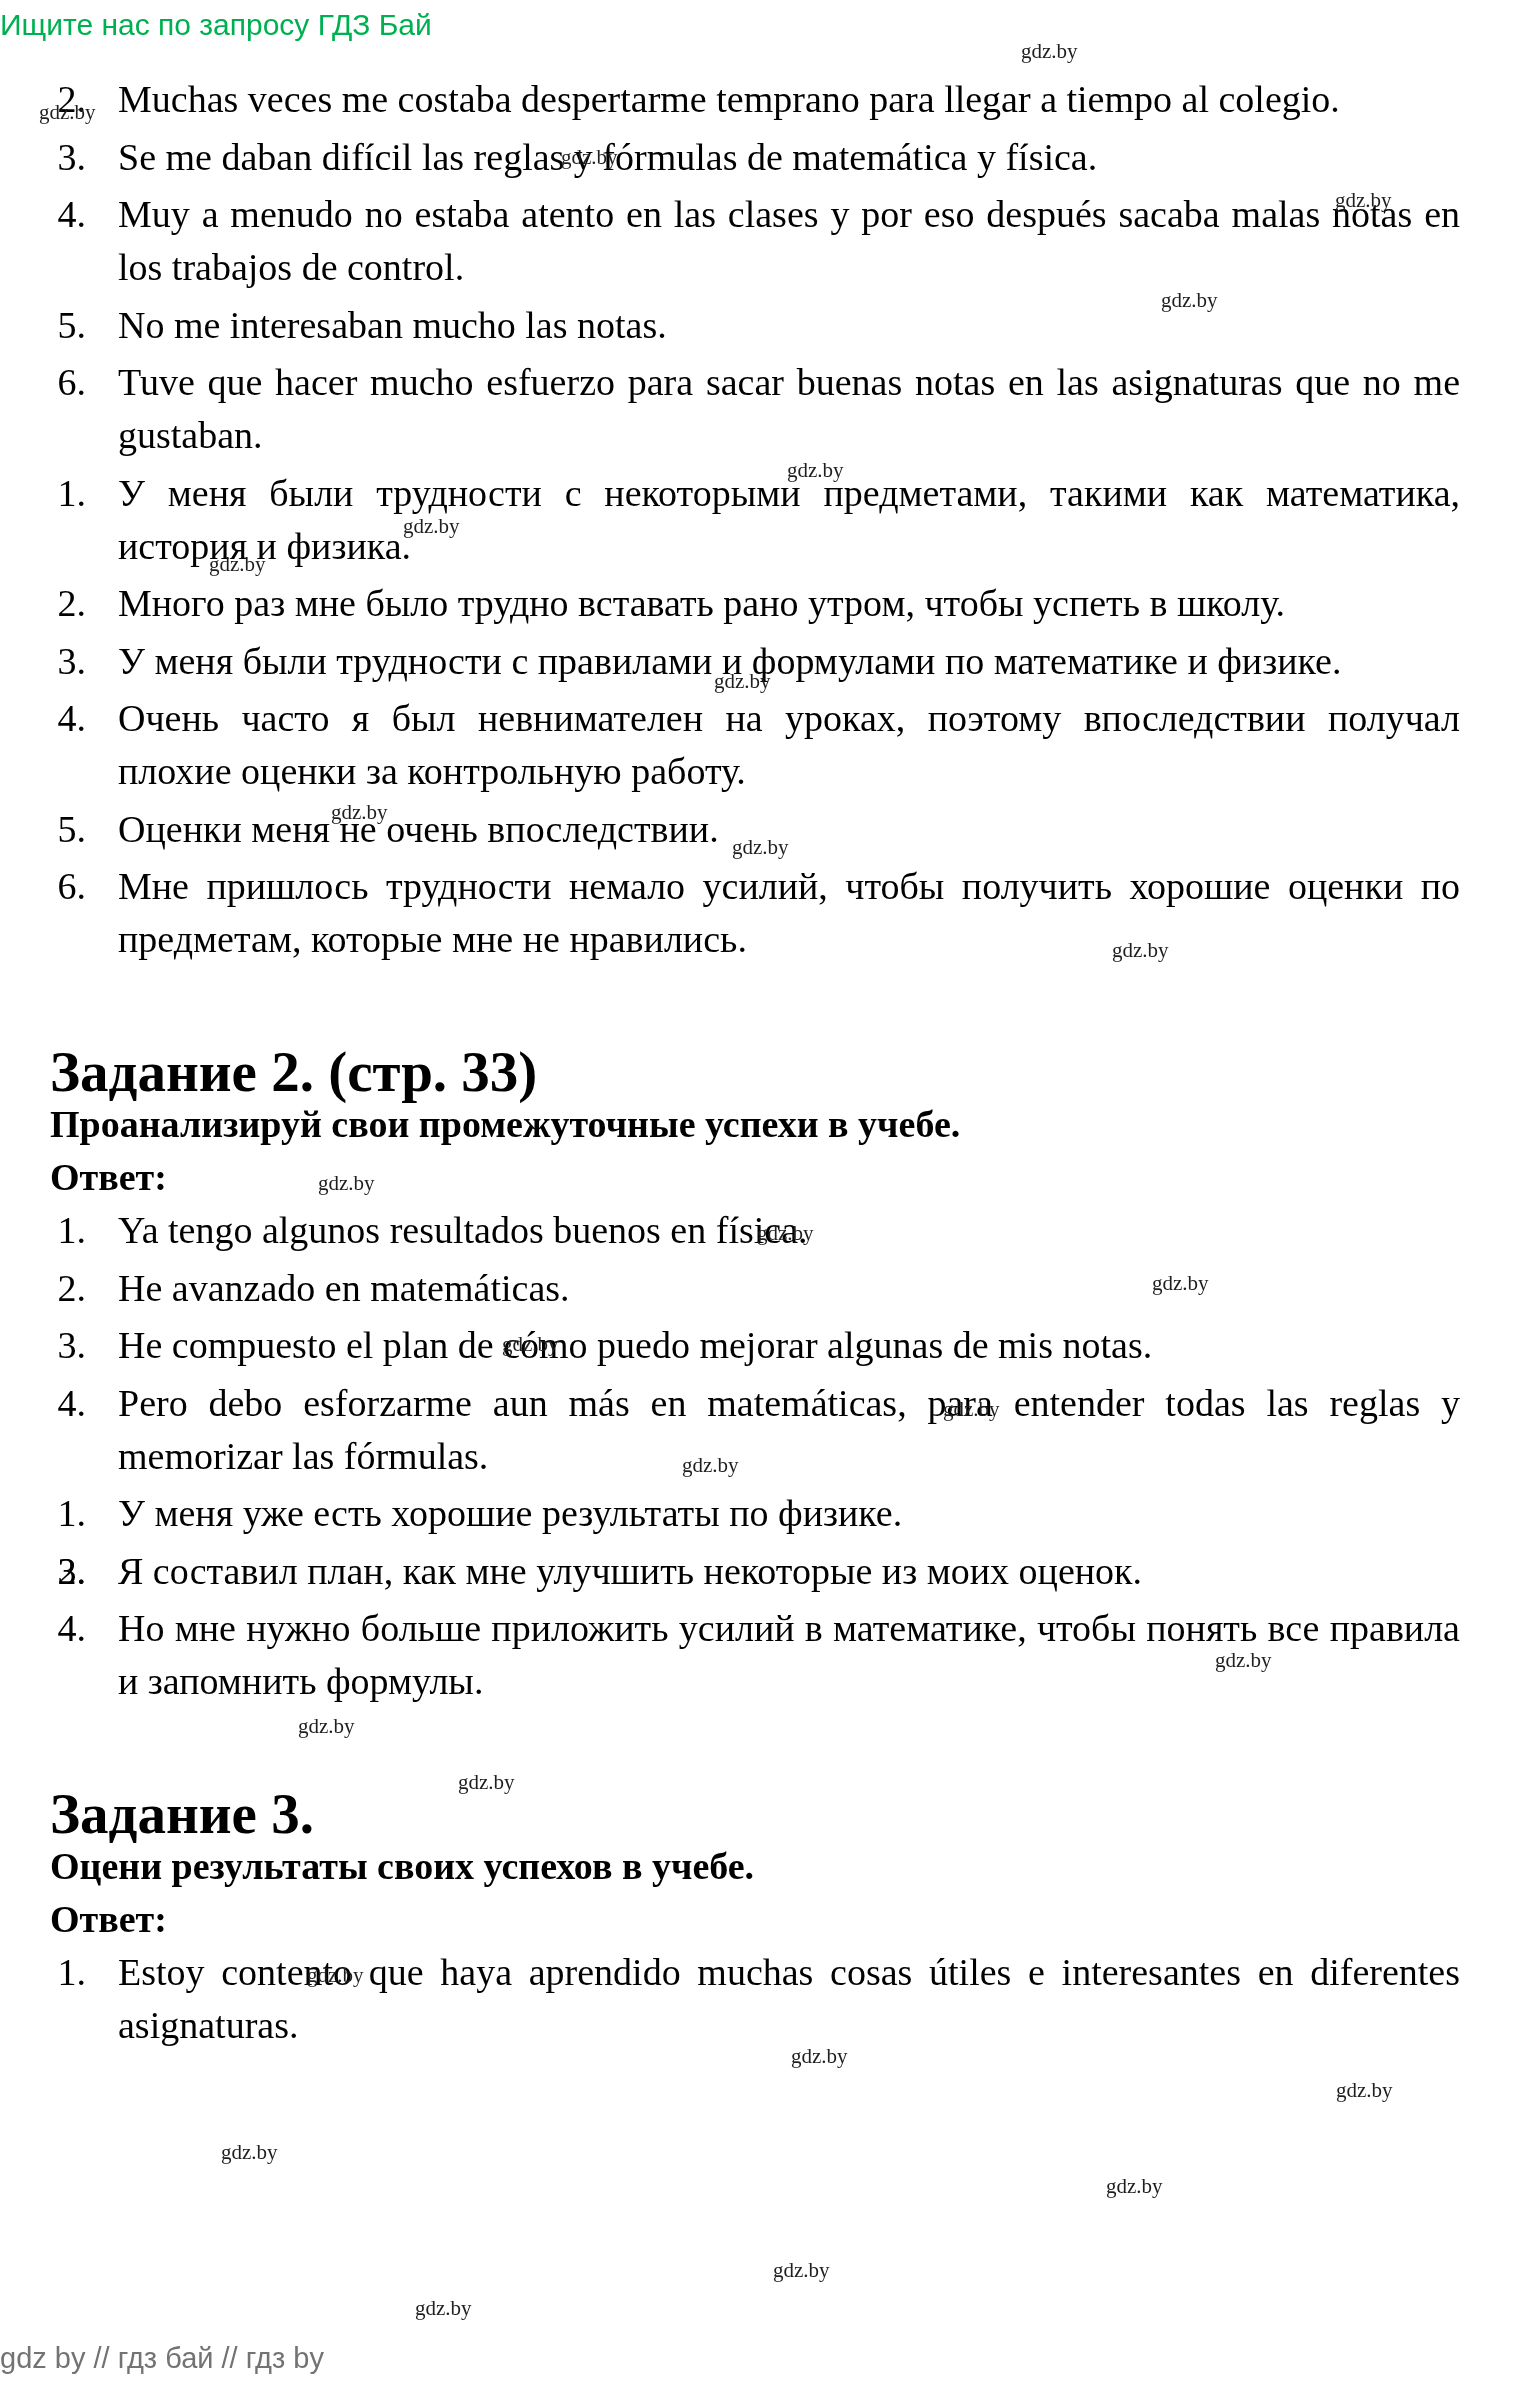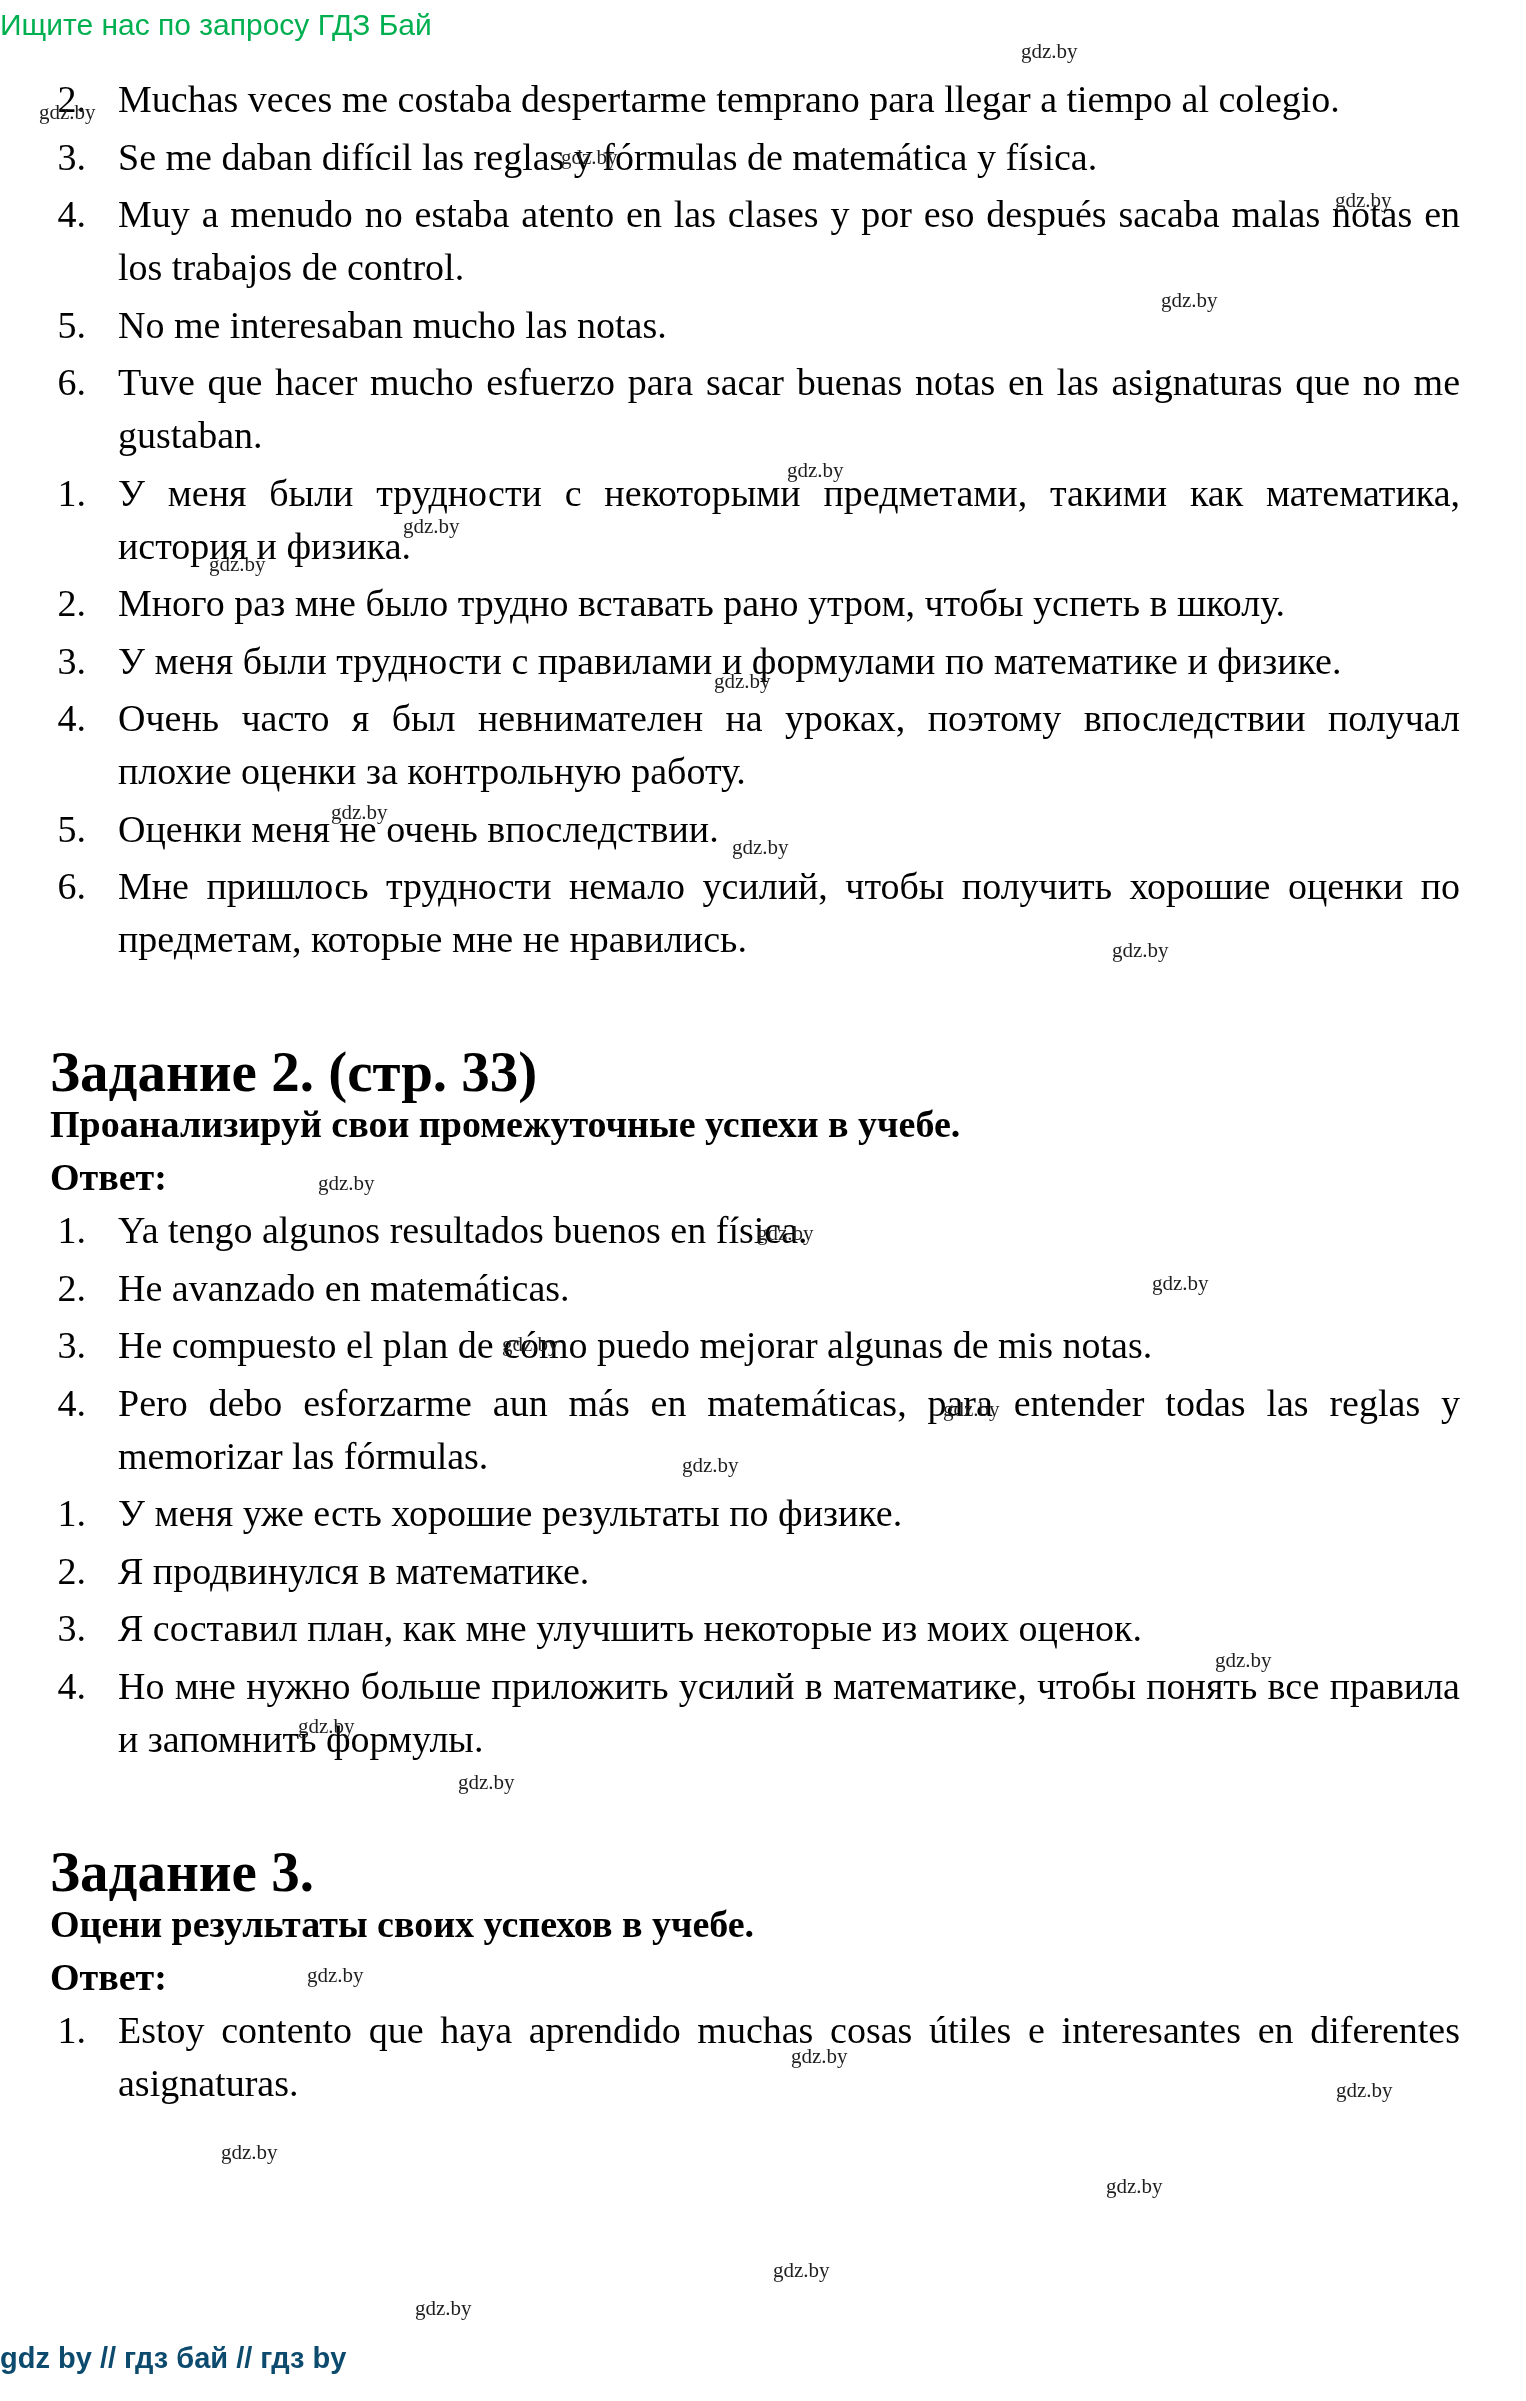--- a/index.html
+++ b/index.html
@@ -78,38 +78,38 @@
       <div class="h">Проанализируй свои промежуточные успехи в учебе.</div>
       <div class="h">Ответ:</div>
       <div class="list">
           <div class="item"><span class="num">1.</span><span>Ya tengo algunos resultados buenos en física.</span></div>
           <div class="item"><span class="num">2.</span><span>He avanzado en matemáticas.</span></div>
           <div class="item"><span class="num">3.</span><span>He compuesto el plan de cómo puedo mejorar algunas de mis notas.</span></div>
           <div class="item"><span class="num">4.</span><span>Pero debo esforzarme aun más en matemáticas, para entender todas las reglas y memorizar las fórmulas.</span></div>
         </div>
       <div class="list">
           <div class="item"><span class="num">1.</span><span>У меня уже есть хорошие результаты по физике.</span></div>
-          <div class="item"><span class="num">2.</span><span>Я продвинулся в математике.</span></div>
+          <div class="item"><span class="num">2.</span></div>
           <div class="item"><span class="num">3.</span><span>Я составил план, как мне улучшить некоторые из моих оценок.</span></div>
           <div class="item"><span class="num">4.</span><span>Но мне нужно больше приложить усилий в математике, чтобы понять все правила и запомнить формулы.</span></div>
         </div>
     </section>
 
     <section>
       <h2 class="h gap-task">Задание 3.</h2>
       <div class="h">Оцени результаты своих успехов в учебе.</div>
       <div class="h">Ответ:</div>
       <div class="list">
           <div class="item"><span class="num">1.</span><span>Estoy contento que haya aprendido muchas cosas útiles e interesantes en diferentes asignaturas.</span></div>
         </div>
     </section>
 
   </main>
 
-  <div class="promo promo-bottom" style="color: #0c4a6e; font-weight: bold;">gdz by  //  гдз бай  //  гдз by</div>
+  <div class="promo promo-bottom" style="color: #737373;">gdz by  //  гдз бай  //  гдз by</div>
 
   <div id="wm-layer">
       <span class="wm" style="left: 1021px; top: 39px; color: rgb(31, 31, 31);">gdz.by</span>
       <span class="wm" style="left: 39px; top: 100px; color: rgb(31, 31, 31);">gdz.by</span>
       <span class="wm" style="left: 561px; top: 145px; color: rgb(31, 31, 31);">gdz.by</span>
       <span class="wm" style="left: 1335px; top: 188px; color: rgb(31, 31, 31);">gdz.by</span>
       <span class="wm" style="left: 1161px; top: 288px; color: rgb(31, 31, 31);">gdz.by</span>
       <span class="wm" style="left: 787px; top: 458px; color: rgb(31, 31, 31);">gdz.by</span>
       <span class="wm" style="left: 403px; top: 514px; color: rgb(31, 31, 31);">gdz.by</span>
       <span class="wm" style="left: 209px; top: 552px; color: rgb(31, 31, 31);">gdz.by</span>

